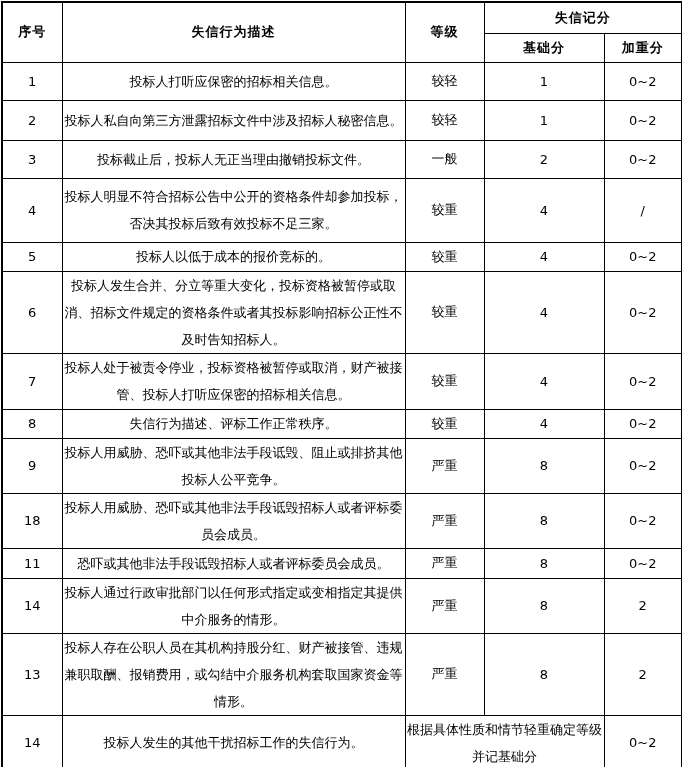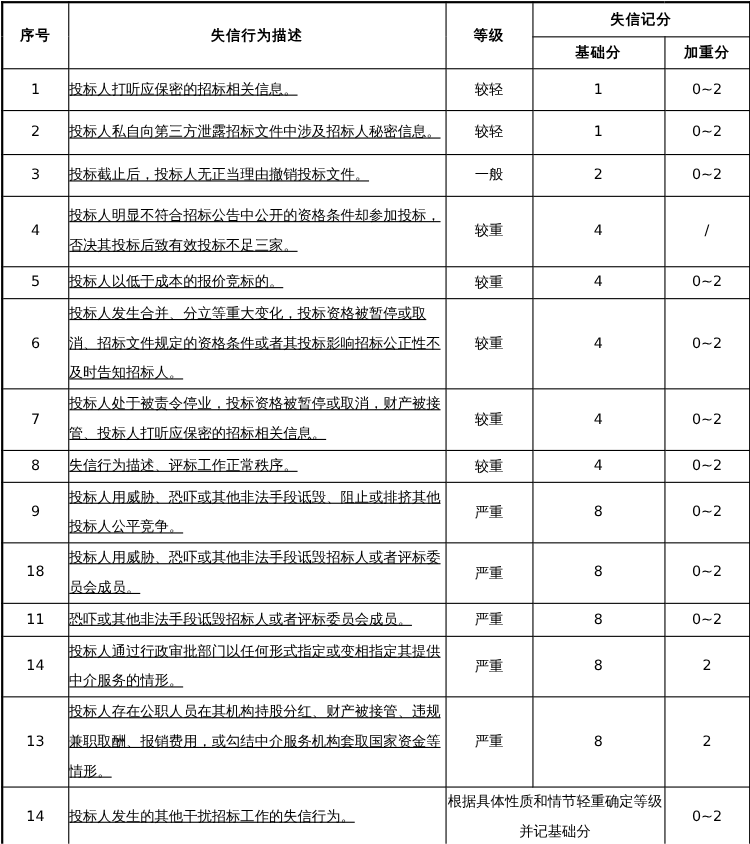--- a/index.html
+++ b/index.html
@@ -34,24 +34,23 @@
   .score-table th {
     font-weight: bold;
     text-align: center;
     font-size: 13px;
     letter-spacing: 1px;
   }
   .c-no, .c-grade, .c-base, .c-extra {
     text-align: center;
   }
   .c-desc {
-    text-align: left;
+    text-align: center;
     padding: 2px 8px 2px 13px;
     line-height: 27px;
-    text-decoration: underline;
   }
   .c-merged {
     text-align: center;
     line-height: 27px;
     padding: 2px 10px;
   }
 </style>
 </head>
 <body>
 

